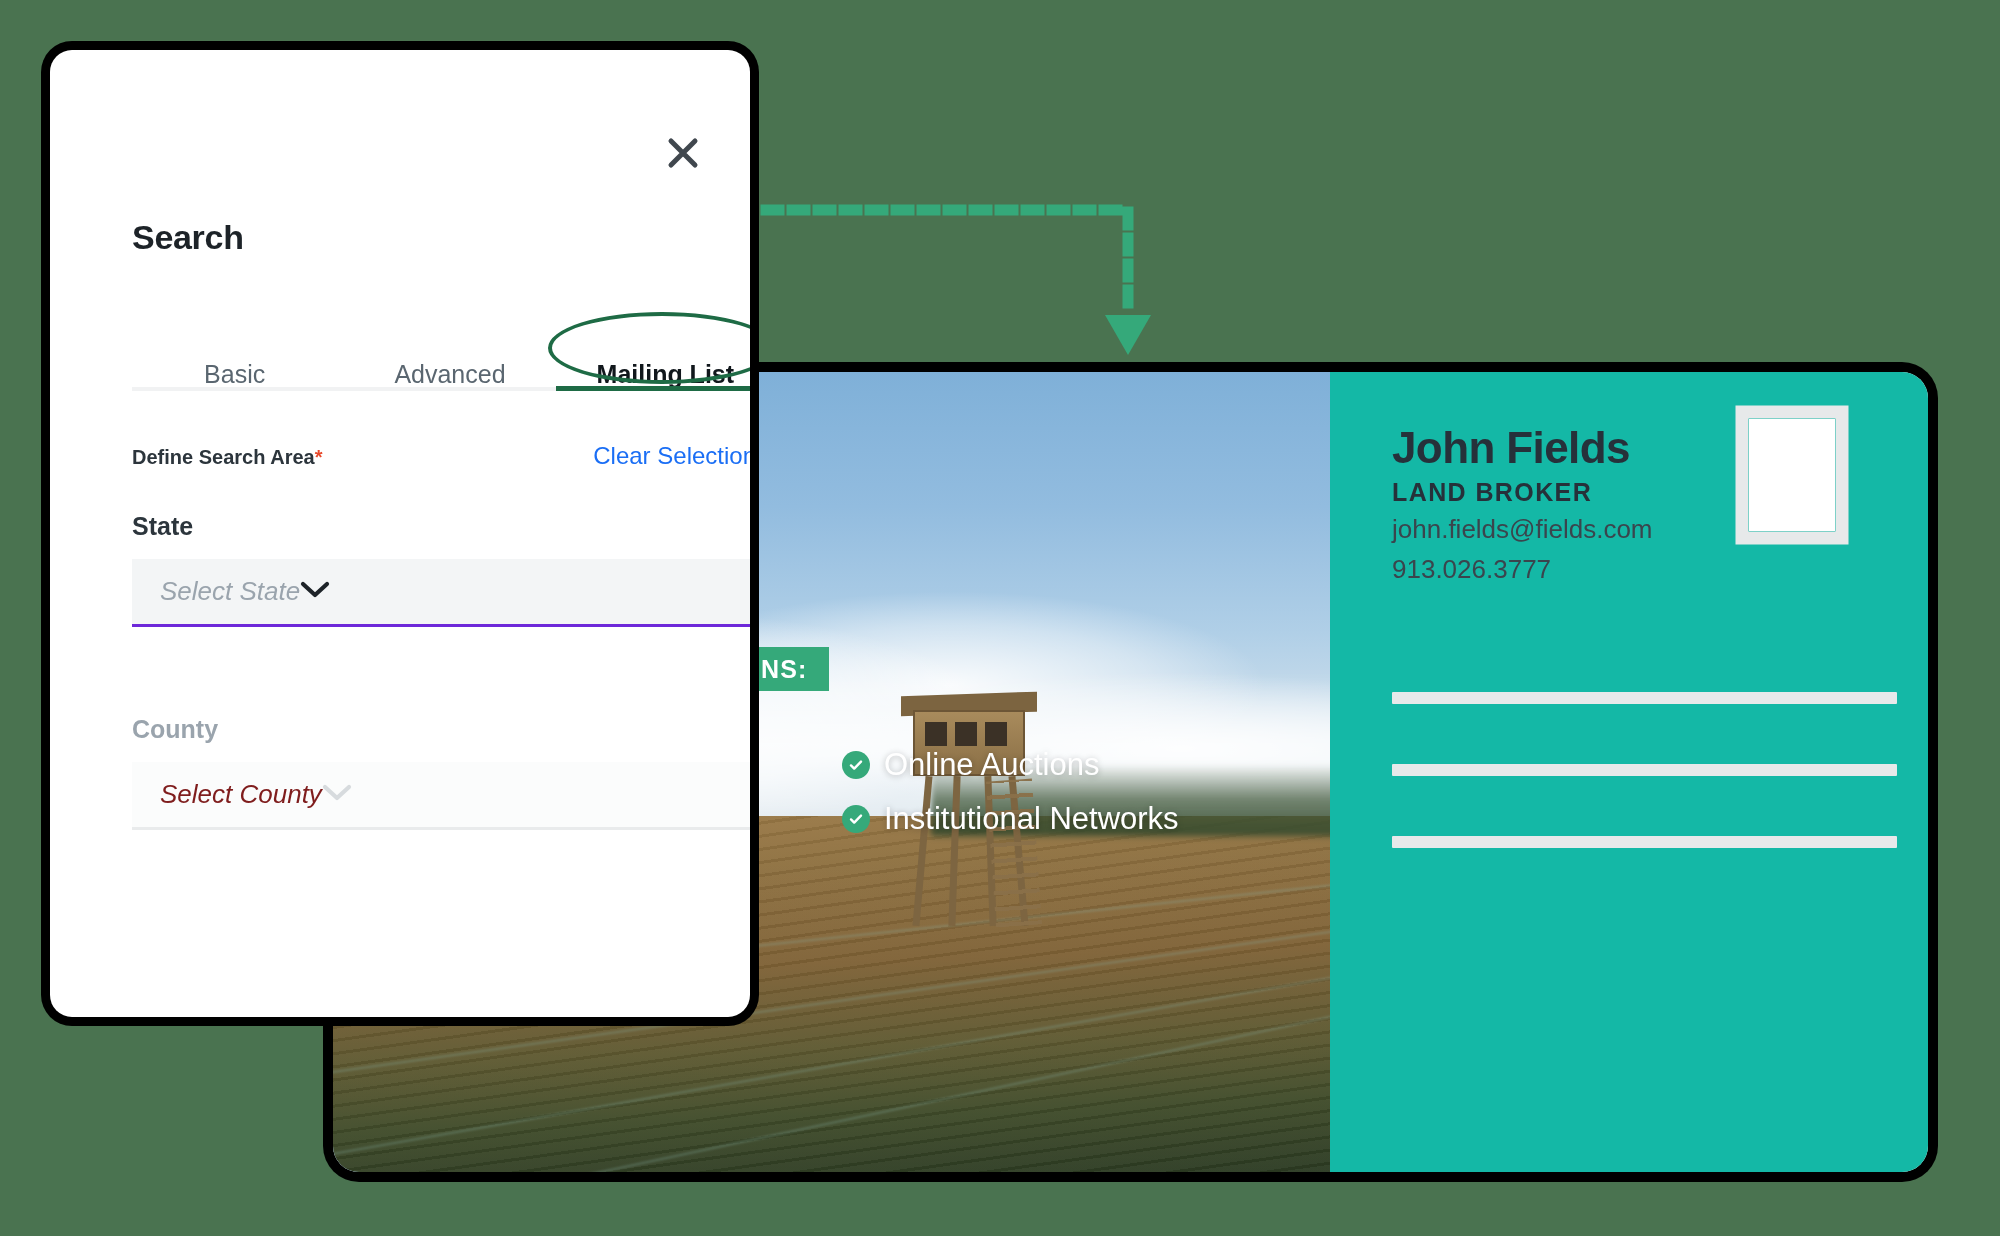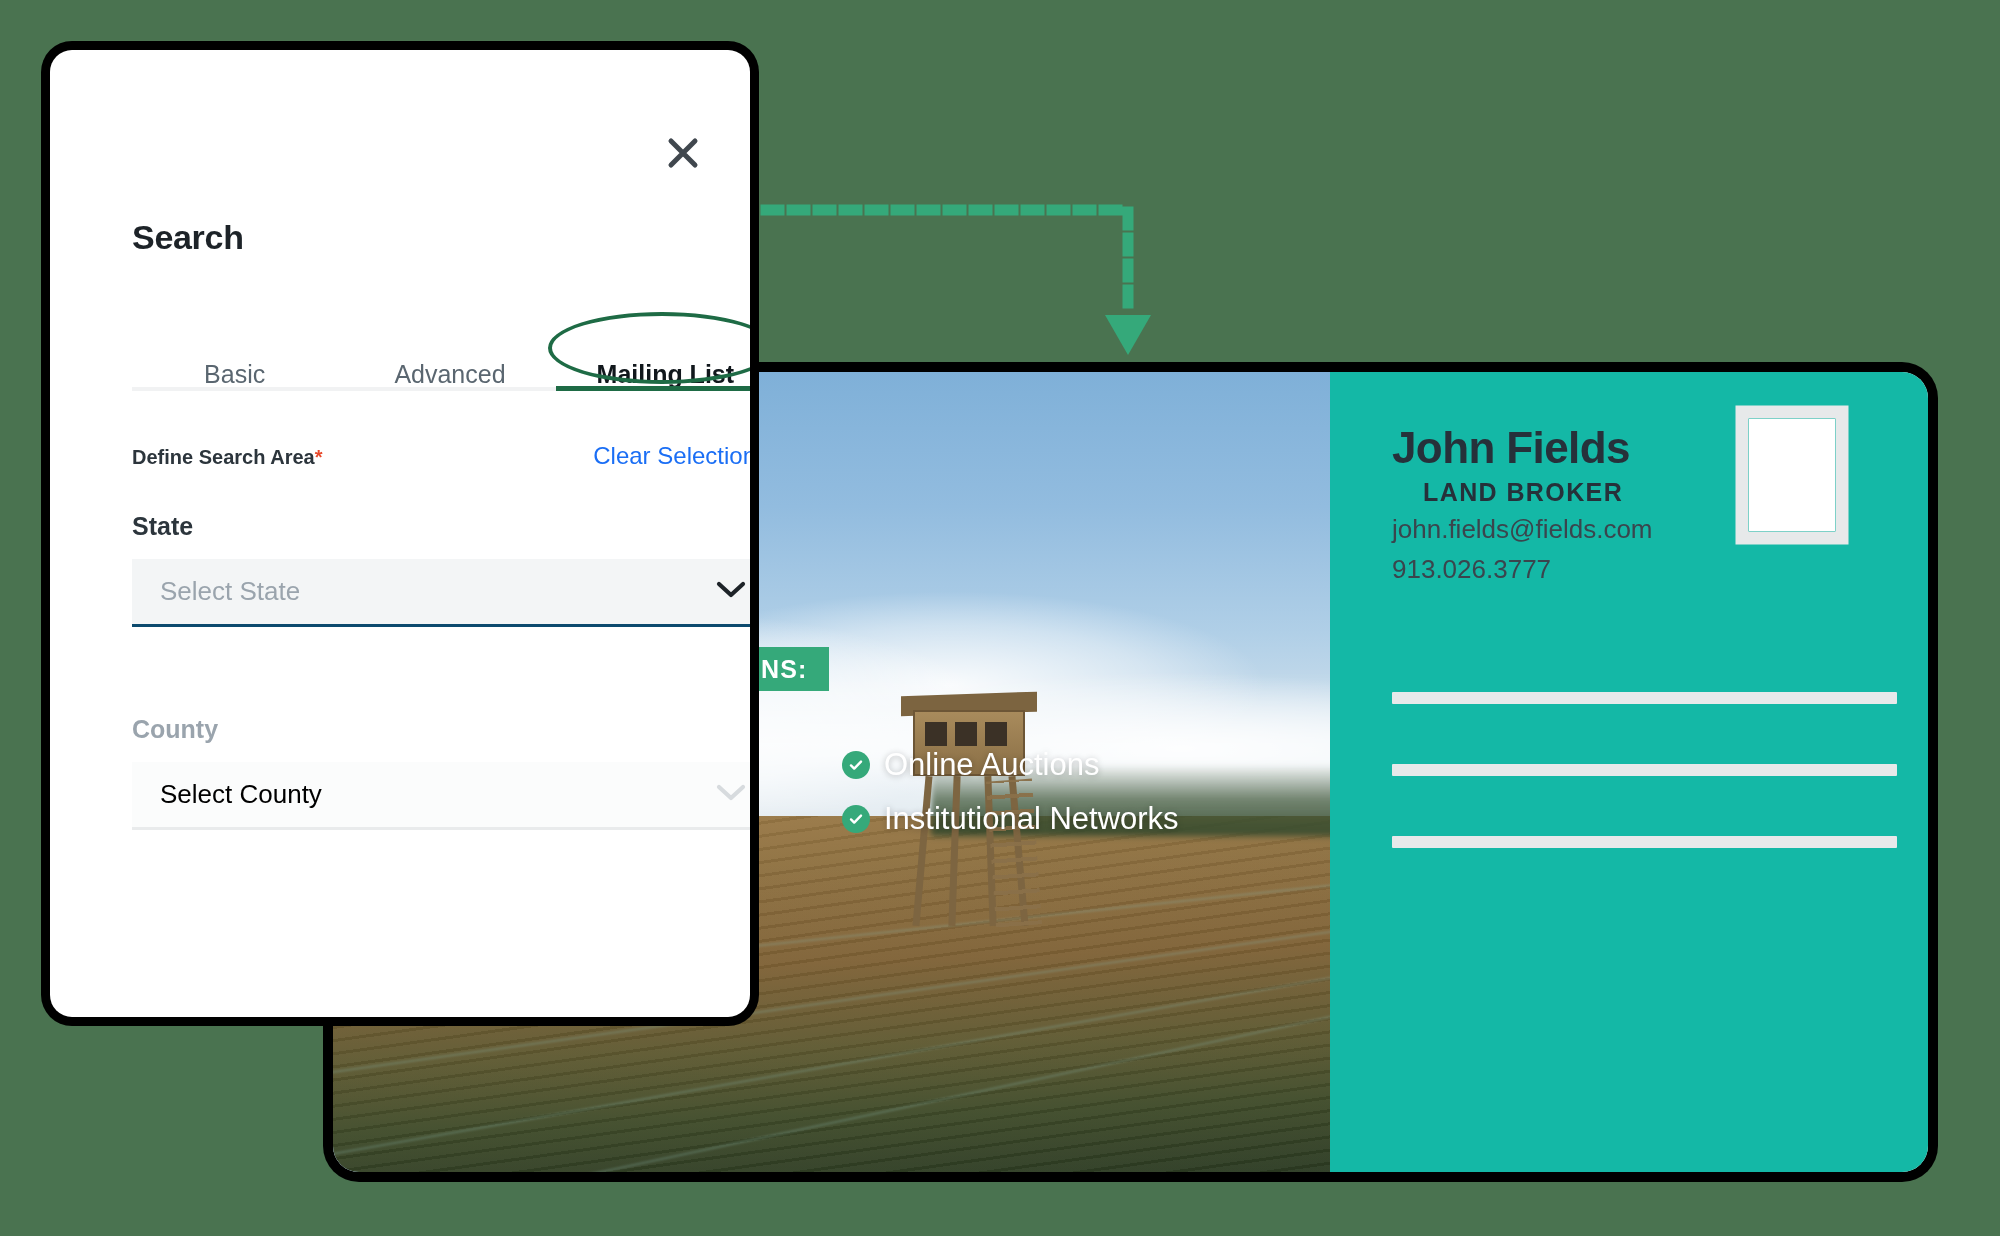--- a/index.html
+++ b/index.html
@@ -208,21 +208,20 @@
     color: #26313a;
     letter-spacing: -0.6px;
     line-height: 1.1;
   }
   .pc-role {
     margin-top: 6px;
     font-size: 25px;
     font-weight: bold;
     color: #26313a;
     letter-spacing: 1.4px;
-    margin-left: 31px;
   }
   .pc-email, .pc-phone {
     margin-top: 6px;
     font-size: 26px;
     color: #3a454d;
     line-height: 1.3;
   }
 
   .stamp {
     position: absolute;
@@ -370,37 +369,37 @@
     font-size: 25px;
     font-weight: bold;
     color: #2c353c;
     margin-bottom: 18px;
   }
   .field-label.muted { color: #9aa4ad; }
 
   .select-box {
     height: 68px;
     background: #f3f5f6;
-    border-bottom: 3px solid #0c4a6e;
+    border-bottom: 3px solid #6d28d9;
     display: flex;
     align-items: center;
-    justify-content: space-between;
     padding: 0 22px 0 28px;
     cursor: pointer;
+    font-style: italic;
   }
   .select-box.disabled {
     background: #fbfcfc;
     border-bottom-color: #e9ebec;
     cursor: default;
   }
   .select-value {
     font-size: 26px;
     color: #9aa4ad;
   }
-  .select-box.disabled .select-value { color: #000000; }
+  .select-box.disabled .select-value { color: #7f1d1d; }
   .chev { display: block; }
 </style>
 </head>
 <body>
 
 <div id="stage">
 
   <div class="postcard">
 
     <div class="pc-image-pane">

